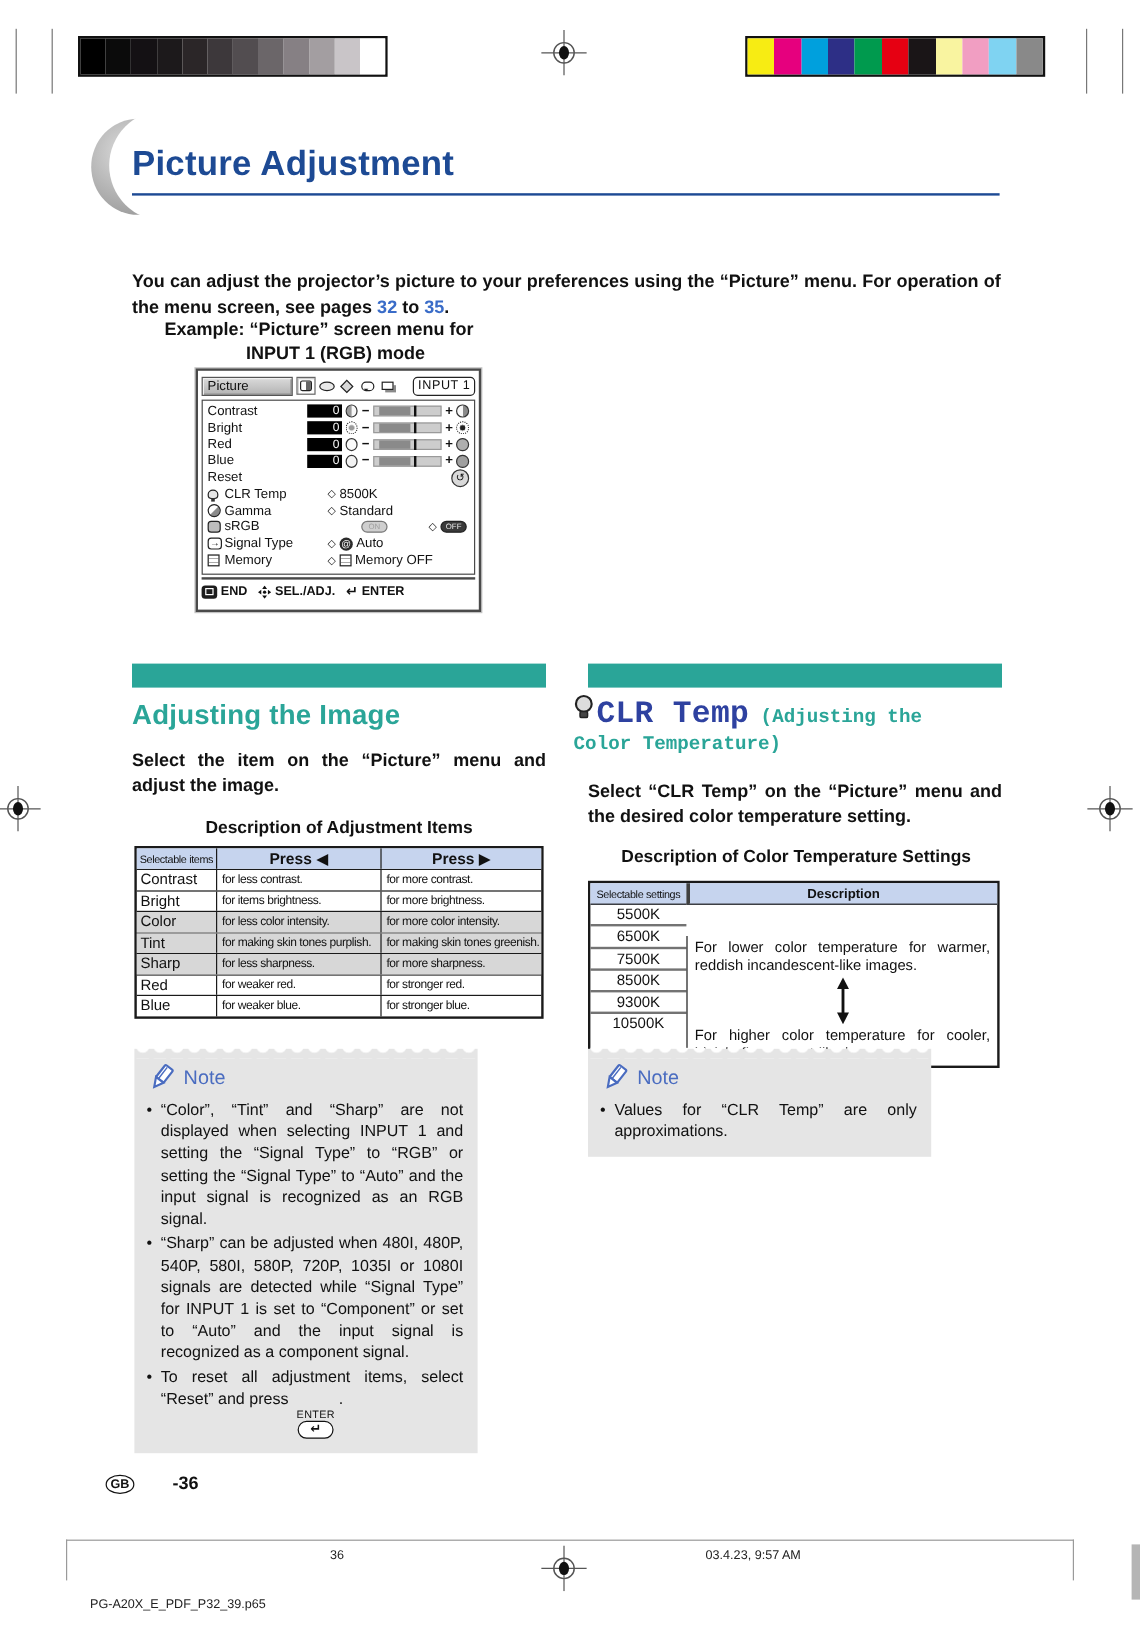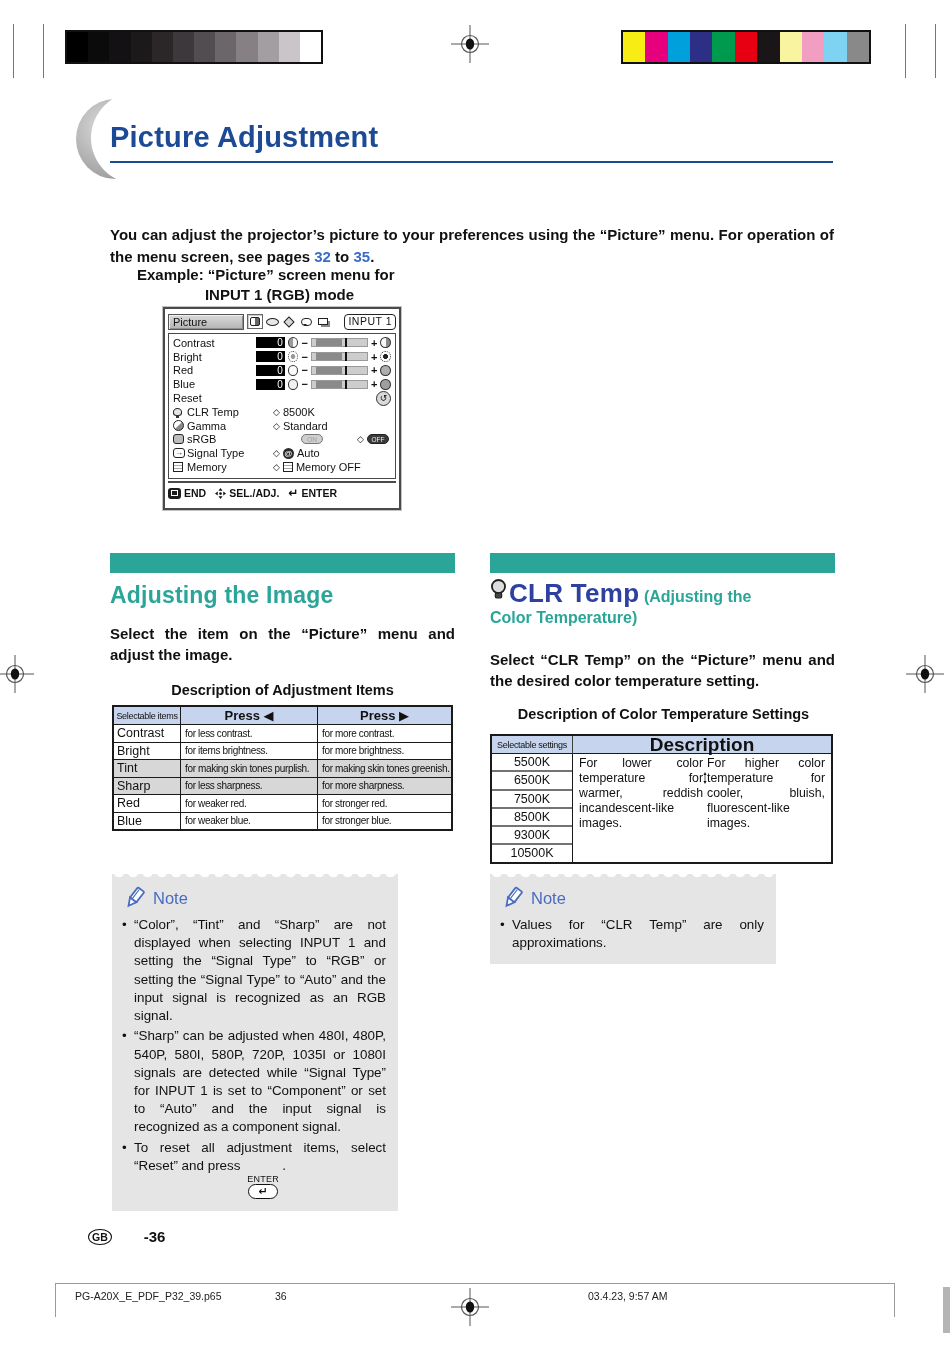--- a/index.html
+++ b/index.html
@@ -88,21 +88,21 @@
   .i-end::after{content:"";position:absolute;left:3px;top:2.5px;width:5px;height:4px;border:1.3px solid #fff;}
   .i-cross{width:11px;height:11px;margin-left:6px;}
   .i-ret{font-size:12px;font-weight:bold;margin-left:6px;}
 
   
   .tealbar{position:absolute;top:553px;width:345px;height:20px;background:#2aa598;}
   .sec-heading{position:absolute;left:110px;top:582px;font-size:23px;font-weight:bold;color:#2aa598;letter-spacing:0.2px;}
   .sec-body{position:absolute;width:345px;font-size:15px;font-weight:bold;line-height:1.4;text-align:justify;}
   .tbl-title{position:absolute;font-size:14.5px;font-weight:bold;text-align:center;}
 
-  .clr-heading{position:absolute;left:490px;top:578px;width:350px;line-height:1.15;}
+  .clr-heading{position:absolute;left:478px;top:578px;width:350px;line-height:1.15;font-family:Liberation Mono, monospace;}
   .clr-main{font-size:26px;font-weight:bold;color:#2e41a0;letter-spacing:0.3px;}
   .clr-sub{font-size:16px;font-weight:bold;color:#2aa598;}
   .clr-heading .lamp{vertical-align:2px;margin-right:2px;}
 
   
   .lt{position:absolute;left:112px;top:705px;width:341px;border:2px solid #1a1a1a;box-sizing:border-box;background:#fff;}
   .lt-row{display:grid;grid-template-columns:66px 137px 1fr;}
   .lt-row + .lt-row{border-top:1px solid #1a1a1a;}
   .lt-row > span{border-left:1px solid #1a1a1a;display:flex;align-items:center;overflow:hidden;box-sizing:border-box;}
   .lt-row > span:first-child{border-left:none;}
@@ -111,23 +111,23 @@
   .lt-item{font-size:12.5px;padding-left:3px;height:16.5px;white-space:nowrap;}
   .lt-desc{font-size:10px;letter-spacing:-0.35px;padding-left:4px;white-space:nowrap;}
   .lt-row.shaded > span{background:#d7d7d7;}
 
   
   .ct{position:absolute;left:490px;top:734px;width:343px;border:2px solid #1a1a1a;box-sizing:border-box;
       display:grid;grid-template-columns:80px 1fr;background:#fff;}
   .ct-hd{background:#c6d4ee;border-bottom:1px solid #1a1a1a;height:17px;display:flex;align-items:center;
          justify-content:center;font-weight:bold;}
   .ct-hd1{font-weight:normal;font-size:9px;letter-spacing:-0.3px;}
-  .ct-hd2{font-size:19px;border-left:1px solid #404040;}
-  .ct-col2{border-left:1px solid #1a1a1a;padding:2px 6px;display:flex;flex-direction:row;font-size:12.3px;
-           line-height:1.22;text-align:justify;}
+  .ct-hd2{font-size:11px;border-left:3px solid #404040;}
+  .ct-col2{border-left:1px solid #1a1a1a;padding:2px 6px;display:flex;flex-direction:column;font-size:12.3px;
+           line-height:1.22;text-align:justify;margin-top:26px;}
   .ct-set{height:16.3px;line-height:16.3px;text-align:center;font-size:12.5px;}
   .ct-set + .ct-set{border-top:2px solid #737373;}
   .ct-arrow{margin:1px auto;}
 
   
   .note{position:absolute;top:874px;width:286px;background:#e5e5e5;box-sizing:border-box;}
   .note::before{content:"";position:absolute;left:0;right:0;top:-1px;height:9px;
       background-image:radial-gradient(circle at 7px -1px,#fff 5px,rgba(255,255,255,0) 5.6px);
       background-size:14.3px 9px;background-repeat:repeat-x;}
   .note-hd{display:flex;align-items:center;gap:6px;padding:12px 10px 2px 9px;}
@@ -411,20 +411,25 @@
       <span class="lt-desc">for less contrast.</span>
       <span class="lt-desc">for more contrast.</span>
     </div>
 
     <div class="lt-row">
       <span class="lt-item">Bright</span>
       <span class="lt-desc">for items brightness.</span>
       <span class="lt-desc">for more brightness.</span>
     </div>
 
+    <div class="lt-row shaded">
+      <span class="lt-item">Color</span>
+      <span class="lt-desc">for less color intensity.</span>
+      <span class="lt-desc">for more color intensity.</span>
+    </div>
 
     <div class="lt-row shaded">
       <span class="lt-item">Tint</span>
       <span class="lt-desc">for making skin tones purplish.</span>
       <span class="lt-desc">for making skin tones greenish.</span>
     </div>
 
     <div class="lt-row shaded">
       <span class="lt-item">Sharp</span>
       <span class="lt-desc">for less sharpness.</span>
@@ -532,16 +537,16 @@
 </div>
 
 <div class="pageno">
   <span class="gb">GB</span>
   <span class="gb-num">-36</span>
 </div>
 
 <div class="foot-line"></div>
 <span class="foot-tick" style="left:55px;"></span>
 <span class="foot-tick" style="left:894px;"></span>
-<span class="foot-txt" style="left:75px;">PG-A20X_E_PDF_P32_39.p65</span>
+<span class="foot-txt" style="left:75px;margin-top:41px;">PG-A20X_E_PDF_P32_39.p65</span>
 <span class="foot-txt" style="left:275px;">36</span>
 <span class="foot-txt" style="left:588px;">03.4.23, 9:57 AM</span>
 <span class="gray-strip"></span>
 
 </body></html>

